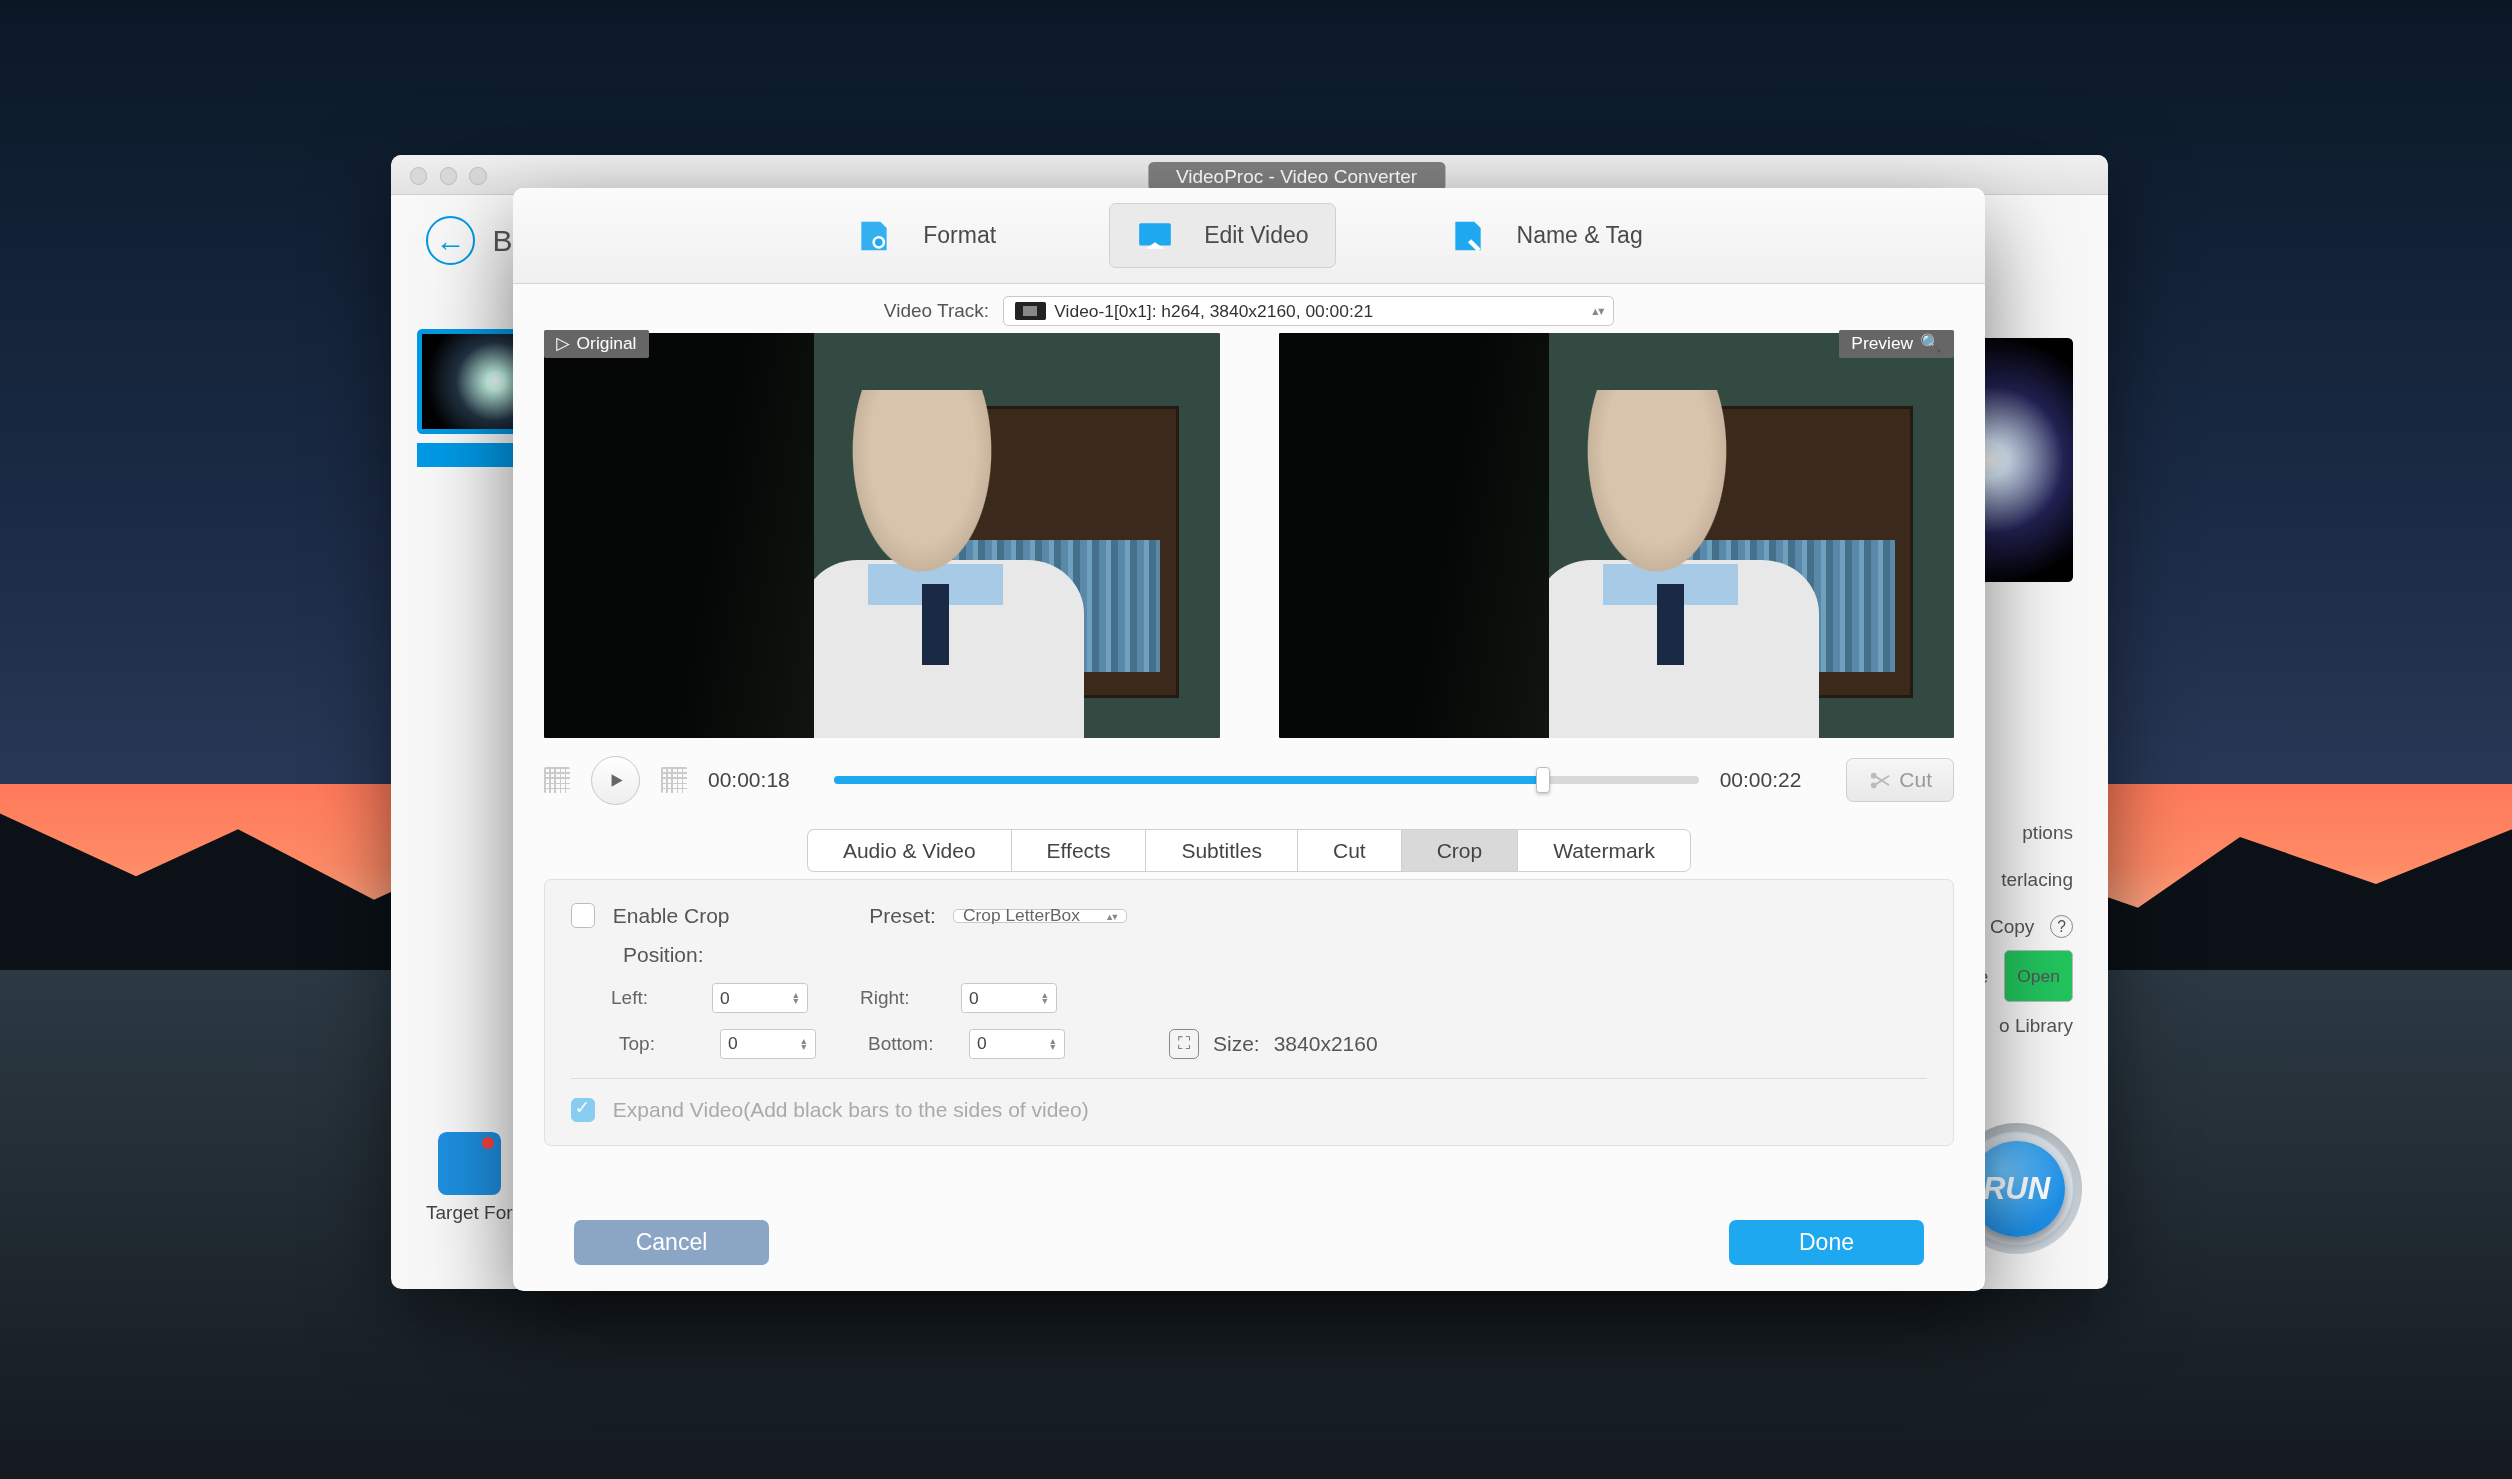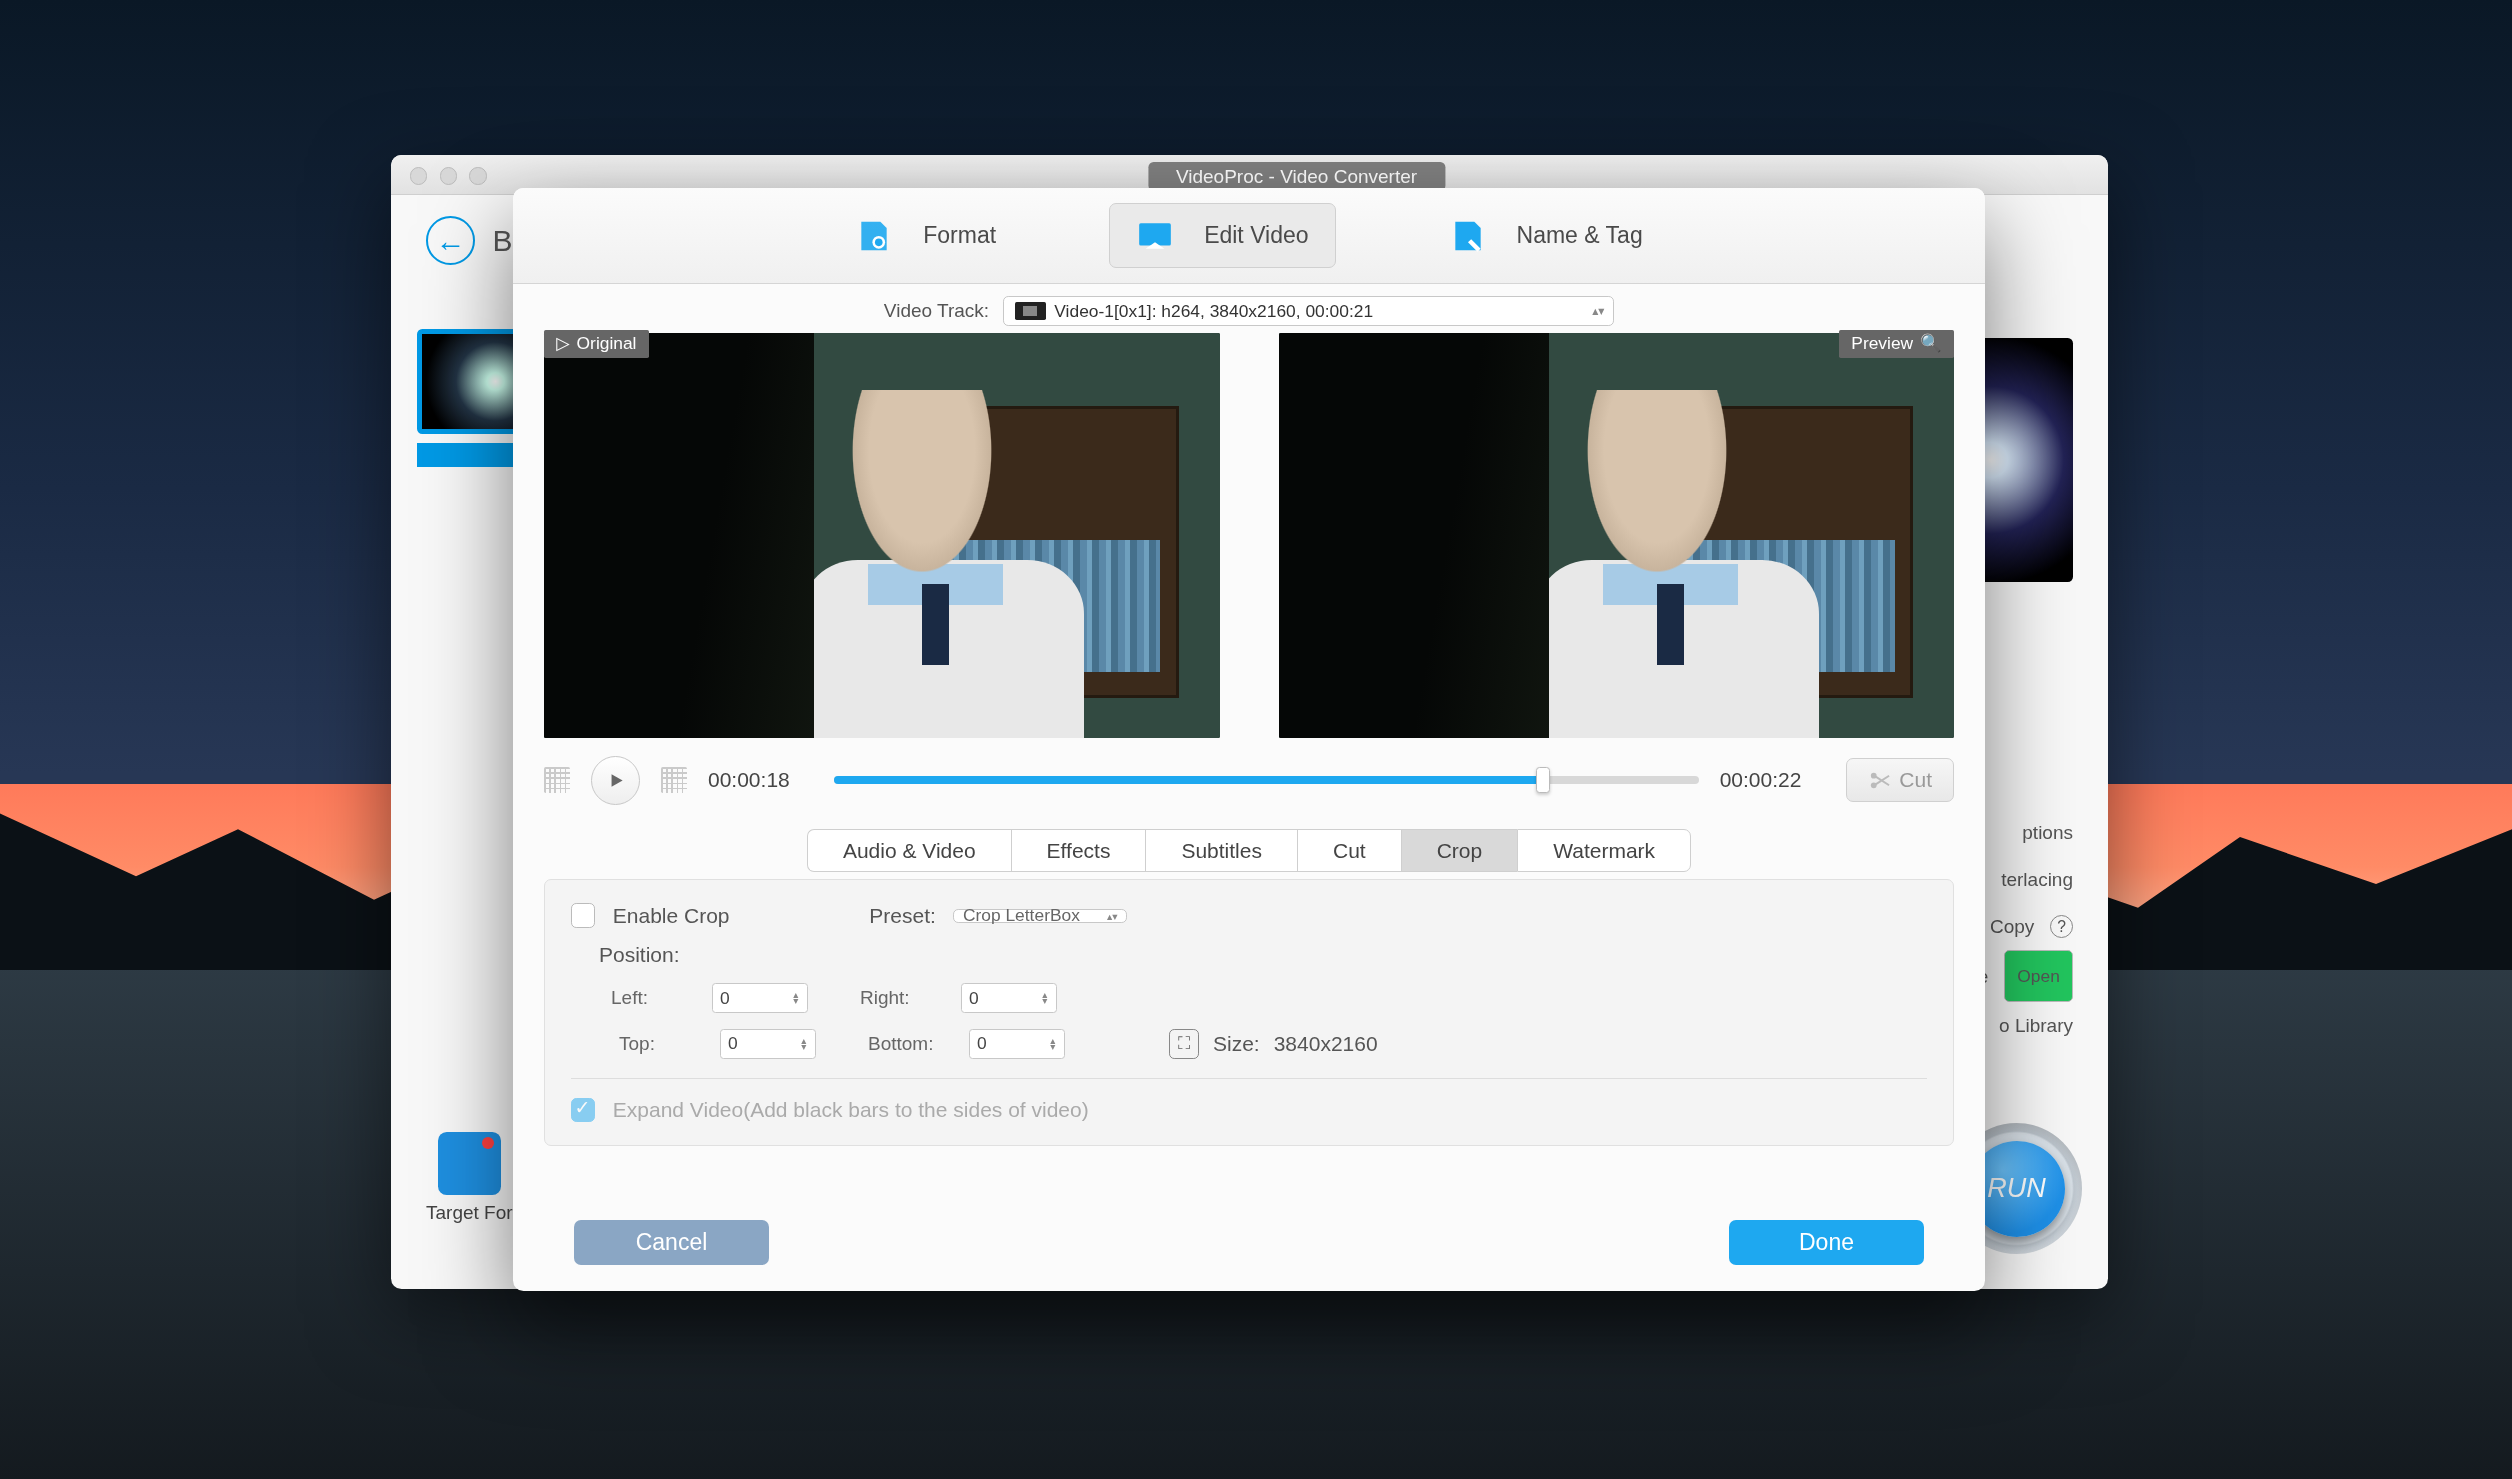--- a/index.html
+++ b/index.html
@@ -27,21 +27,21 @@
 .thumbbar { position:absolute; left:26px; top:288px; width:157px; height:24.4px; background:#0099e5; }
 .prevsnip { position:absolute; right:35px; top:183px; width:166px; height:244px; background:radial-gradient(circle at 50% 50%,#fff 0,#def 12%,#225 50%,#000 85%); border-radius:5.2px; }
 .sideopt  { position:absolute; right:35px; top:654px; font-size:19px; color:#555; text-align:right; line-height:47px; }
 .sideopt div { display:flex; gap:15.7px; justify-content:flex-end; align-items:center; }
 .sideopt .btn { border:0.9px solid #bbb; background:#22c55e; border-radius:5.2px; padding:1.7px 12.2px; font-size:17.4px; }
 .help { width:23px; height:23px; border:1.7px solid #888; border-radius:50%; display:inline-flex; align-items:center; justify-content:center; font-size:15.7px; }
 .tgtlbl { position:absolute; left:35px; bottom:65px; text-align:right; color:#444; font-size:19px; }
 .tgtico { width:63px; height:63px; background:#1e8fe0; border-radius:8.7px; margin:0 auto 7px; position:relative; }
 .tgtico::after{content:""; position:absolute; right:7px; top:5.2px; width:12.2px;height:12.2px;background:#ff4040;border-radius:50%;}
 .runwrap{ position:absolute; right:26px; bottom:35px; width:131px; height:131px; border-radius:50%; background:radial-gradient(circle,#dfe7ee 60%,#c5ced6 62%,#e8edf2 80%); display:flex; align-items:center;justify-content:center; box-shadow:inset 0 5.2px 12.2px rgba(0,0,0,.2);}
-.runbtn { width:96px;height:96px;border-radius:50%; background:radial-gradient(circle at 35% 30%,#6ec6ff,#1e90e8 70%); color:#fff; font-weight:normal; font-size:27px; display:flex;align-items:center;justify-content:center; font-style:italic; box-shadow:0 5.2px 12.2px rgba(0,0,0,.4);}
+.runbtn { width:96px;height:96px;border-radius:50%; background:radial-gradient(circle at 35% 30%,#6ec6ff,#1e90e8 70%); color:#fff; font-weight:bold; font-size:31px; display:flex;align-items:center;justify-content:center; font-style:italic; box-shadow:0 5.2px 12.2px rgba(0,0,0,.4);}
 
 
 .dlg { position:absolute; left:513px; top:188px; width:1472px; height:1103px; background:#fbfbfb; border-radius:10.5px; box-shadow:0 35px 87px rgba(0,0,0,.5); overflow:hidden; }
 .tabbar { height:96px; background:linear-gradient(#fbfbfb,#f0f0f0); border-bottom:0.9px solid #d5d5d5; display:flex; align-items:center; justify-content:center; gap:87px; }
 .toptab { display:flex; align-items:center; gap:30px; font-size:23px; color:#4a4a4a; padding:12.2px 26px; border-radius:7px; }
 .toptab.active { background:#eaeaea; border:0.9px solid #d0d0d0; }
 .topico { width:38px; height:38px; }
 .trackrow { display:flex; align-items:center; justify-content:center; gap:14px; padding:12.2px 0 7px; font-size:19px; color:#555; }
 .trackdd { width:611px; height:30px; background:#fff; border:0.9px solid #c8c8c8; border-radius:5.2px; display:flex; align-items:center; padding:0 10.5px; position:relative; font-size:17.4px; color:#333; }
 .trackdd .vchip{ width:31px;height:17.4px;background:#222;margin-right:8.7px;border-radius:1.7px;position:relative;}
@@ -254,21 +254,21 @@
     <div class="row">
       <span class="chk"></span>
       <span>Enable Crop</span>
       <span style="width:105px"></span>
       <span>Preset:</span>
       <div class="dd">
         <span>Crop LetterBox</span>
           <span style="font-size:10.5px;color:#888;">▴▾</span>
       </div>
     </div>
-    <div class="row" style="margin-left:28px;">
+    <div class="row" style="margin-left:52px;">
         <span>Position:</span>
       </div>
     <div class="row" style="margin-left:40px; gap:52px;">
       <div class="fld">
           <label>Left:</label>
         <div class="numbox">
             <span>0</span>
             <span class="step">▲<br>▼</span>
           </div>
         </div>

